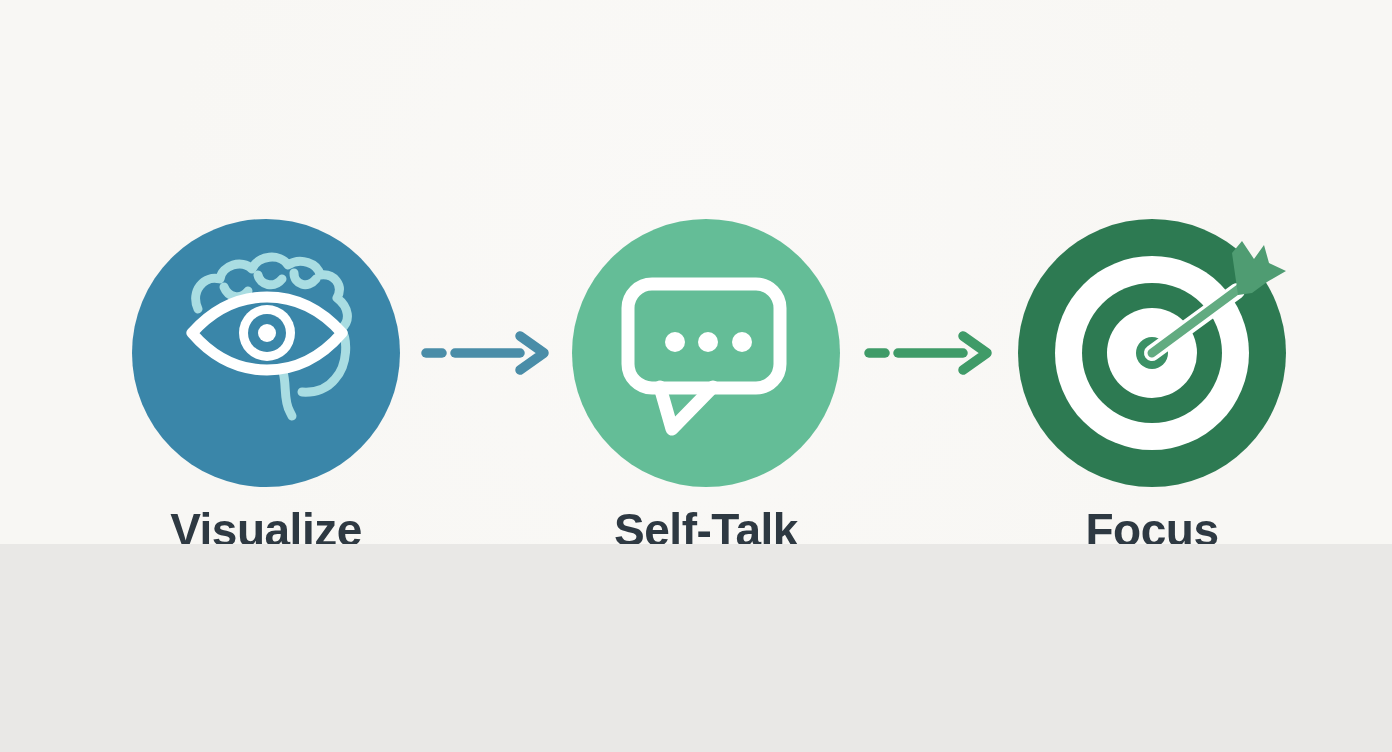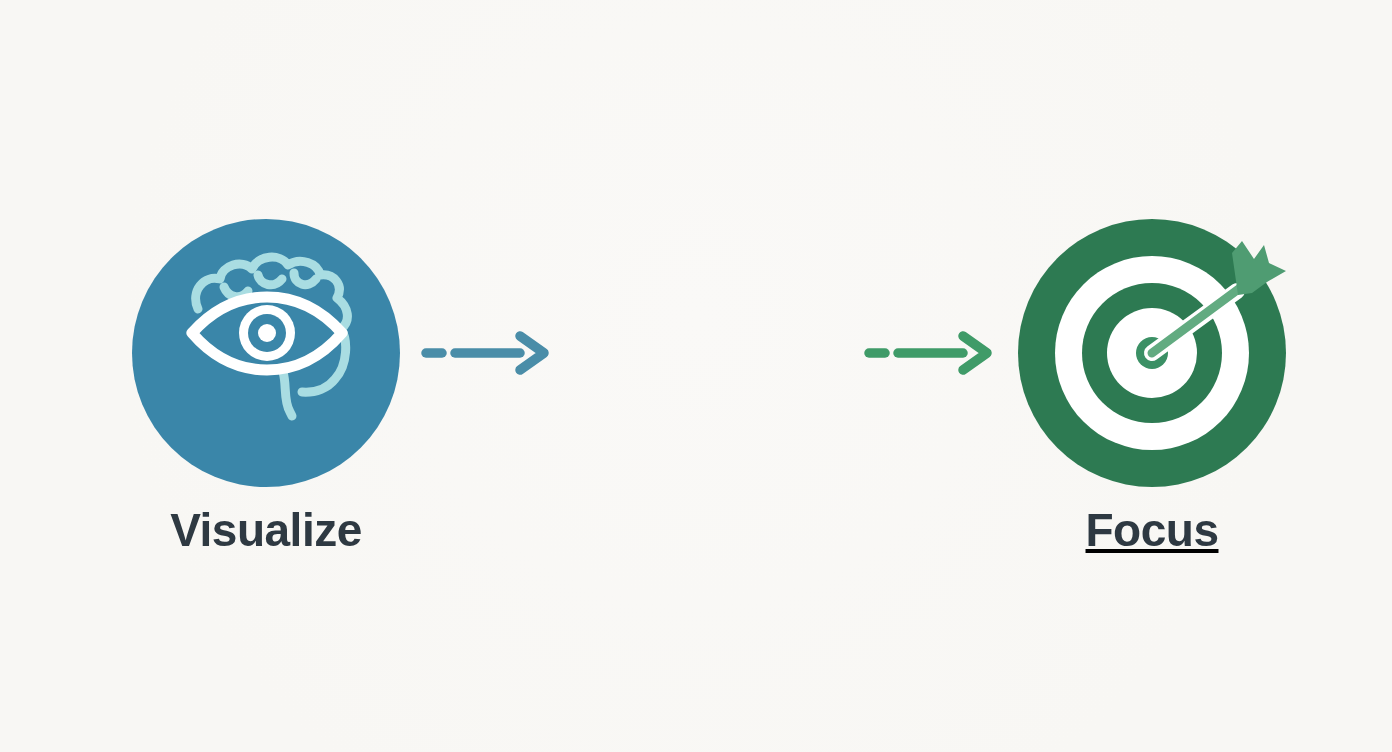--- a/index.html
+++ b/index.html
@@ -8,21 +8,21 @@
   }
   * { box-sizing: border-box; }
   html, body { margin: 0; padding: 0; }
   body {
     font-family: "Liberation Sans", sans-serif;
     background: #e9e8e6;
   }
   .canvas {
     position: relative;
     width: 1392px;
-    height: 752px;
+    height: 544px;
     margin: 0 auto;
     background: radial-gradient(circle at 50% 42%, #faf9f7 0%, var(--background) 70%);
     overflow: hidden;
   }
   .step {
     position: absolute;
     width: 268px;
     text-align: center;
   }
   .badge {
@@ -77,20 +77,35 @@
   </div>
 
   <svg class="connector" style="left:421px; top:331px;" viewBox="0 0 128 44" aria-hidden="true">
     <g fill="none" stroke-width="9.5" stroke-linecap="round" stroke-linejoin="round" stroke="#4a8da8">
       <path d="M 5 22 L 21 22"></path>
       <path d="M 34 22 L 99 22"></path>
       <path d="M 99 5 L 123 22 L 99 39"></path>
     </g>
   </svg>
 
+  <div class="step" style="left:572px; top:219px;">
+    <svg class="badge" viewBox="0 0 268 268" aria-hidden="true">
+      <circle cx="134" cy="134" r="134" fill="#64bd97"></circle>
+      <g fill="none" stroke-width="13" stroke-linecap="round" stroke-linejoin="round" stroke="#ffffff">
+        <rect x="56" y="65" width="152" height="104" rx="24"></rect>
+        <path d="M 88 168 L 100 210 L 141 168"></path>
+      </g>
+      <g fill="#ffffff">
+        <circle cx="103" cy="123" r="10"></circle>
+        <circle cx="136" cy="123" r="10"></circle>
+        <circle cx="170" cy="123" r="10"></circle>
+      </g>
+    </svg>
+    <div class="label">Self-Talk</div>
+  </div>
 
   <svg class="connector" style="left:864px; top:331px;" viewBox="0 0 128 44" aria-hidden="true">
     <g fill="none" stroke-width="9.5" stroke-linecap="round" stroke-linejoin="round" stroke="#3f9b68">
       <path d="M 5 22 L 21 22"></path>
       <path d="M 34 22 L 99 22"></path>
       <path d="M 99 5 L 123 22 L 99 39"></path>
     </g>
   </svg>
 
   <div class="step" style="left:1018px; top:219px;text-decoration:underline;">

